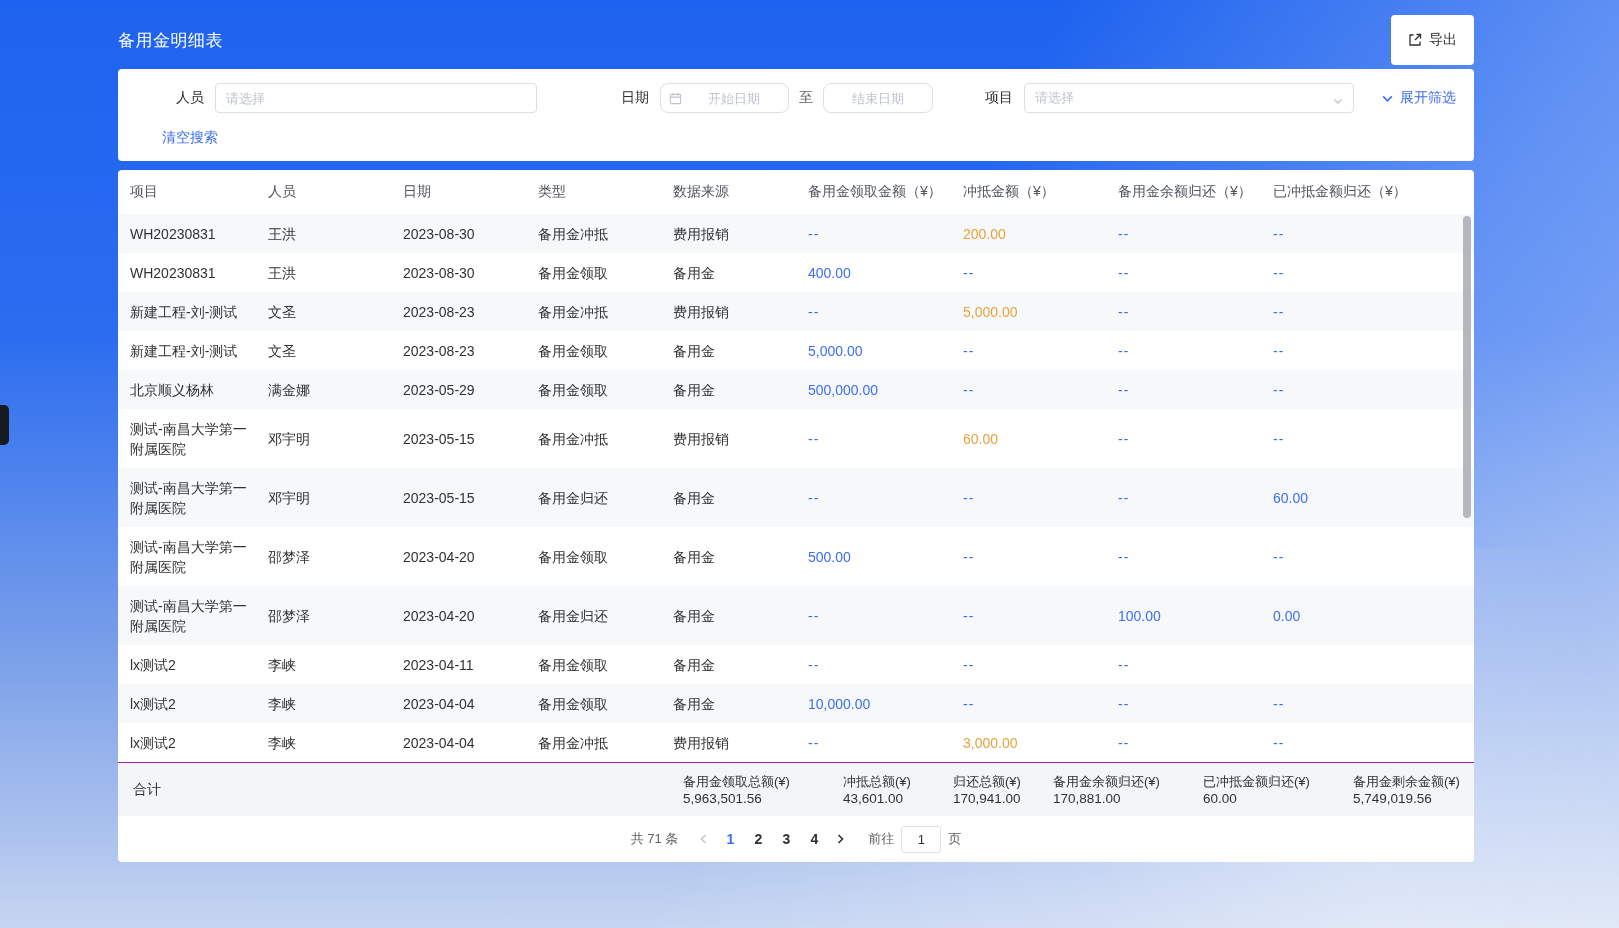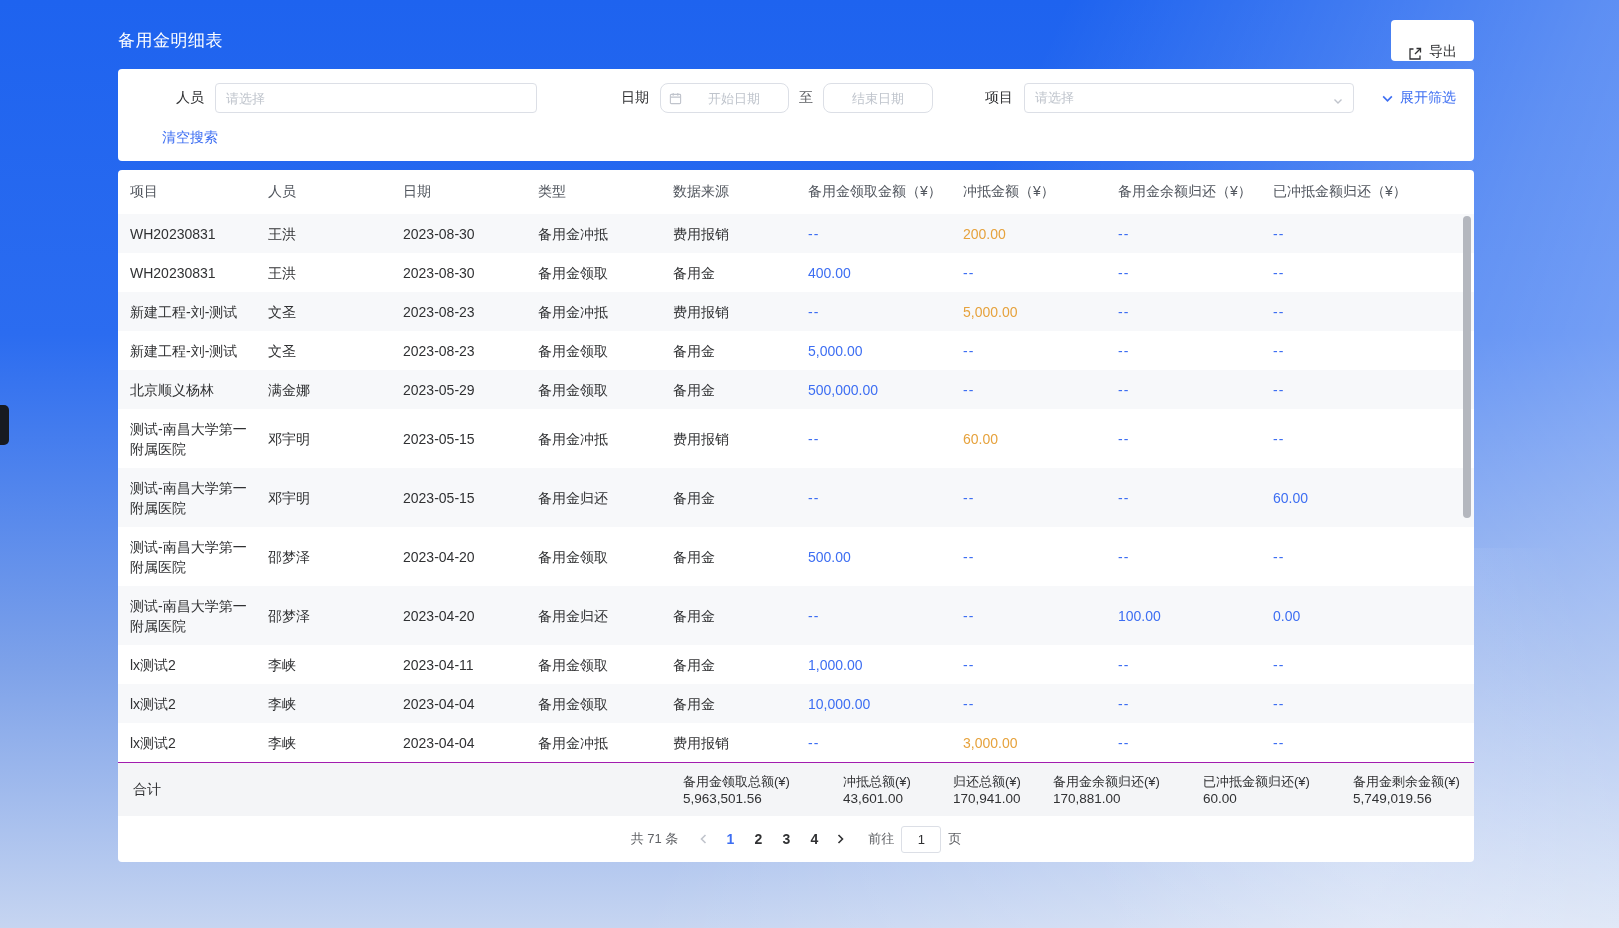--- a/index.html
+++ b/index.html
@@ -24,22 +24,22 @@
   .bg-streak{position:absolute;right:-60px;bottom:-40px;width:680px;height:420px;
     background:linear-gradient(60deg,rgba(255,255,255,0) 20%,rgba(255,255,255,0.18) 50%,rgba(255,255,255,0) 80%);
     transform:skewX(-18deg);pointer-events:none;}
   .drawer-handle{position:absolute;left:0;top:405px;width:9px;height:40px;background:#171A20;border-radius:0 5px 5px 0;cursor:pointer;}
 
   .content{position:absolute;left:118px;top:22px;width:1356px;}
 
   
   .page-header{display:flex;align-items:center;justify-content:space-between;height:36px;}
   .page-title{color:#fff;font-size:17px;font-weight:normal;letter-spacing:0.5px;}
-  .export-btn{display:flex;align-items:flex-end;gap:7px;background:#fff;border:none;border-radius:4px;
-    height:41px;padding:0 17px;font-size:14px;color:var(--text);cursor:pointer;font-family:inherit;}
+  .export-btn{display:flex;align-items:center;gap:7px;background:#fff;border:none;border-radius:4px;
+    height:50px;padding:0 17px;font-size:14px;color:var(--text);cursor:pointer;font-family:inherit;}
 
   
   .filter-card{margin-top:11px;background:#fff;border-radius:4px;padding:14px 18px;}
   .filter-row{display:flex;align-items:center;}
   .filter-group{display:flex;align-items:center;}
   .filter-label{font-size:14px;color:var(--text);margin-right:11px;white-space:nowrap;}
   .f-person{margin-left:40px;}
   .f-date{margin-left:84px;}
   .f-project{margin-left:52px;}
   .text-input{height:30px;border:1px solid var(--border);border-radius:4px;padding:0 10px;font-size:13px;
@@ -276,21 +276,20 @@
           <div class="tcell num-dash">--</div>
           <div class="tcell num-blue">100.00</div>
           <div class="tcell num-blue">0.00</div>
         </div>
         <div class="trow grid-cols">
           <div class="tcell">lx测试2</div>
           <div class="tcell">李峡</div>
           <div class="tcell">2023-04-11</div>
           <div class="tcell">备用金领取</div>
           <div class="tcell">备用金</div>
-          <div class="tcell num-blue">1,000.00</div>
           <div class="tcell num-dash">--</div>
           <div class="tcell num-dash">--</div>
           <div class="tcell num-dash">--</div>
         </div>
         <div class="trow grid-cols striped">
           <div class="tcell">lx测试2</div>
           <div class="tcell">李峡</div>
           <div class="tcell">2023-04-04</div>
           <div class="tcell">备用金领取</div>
           <div class="tcell">备用金</div>

